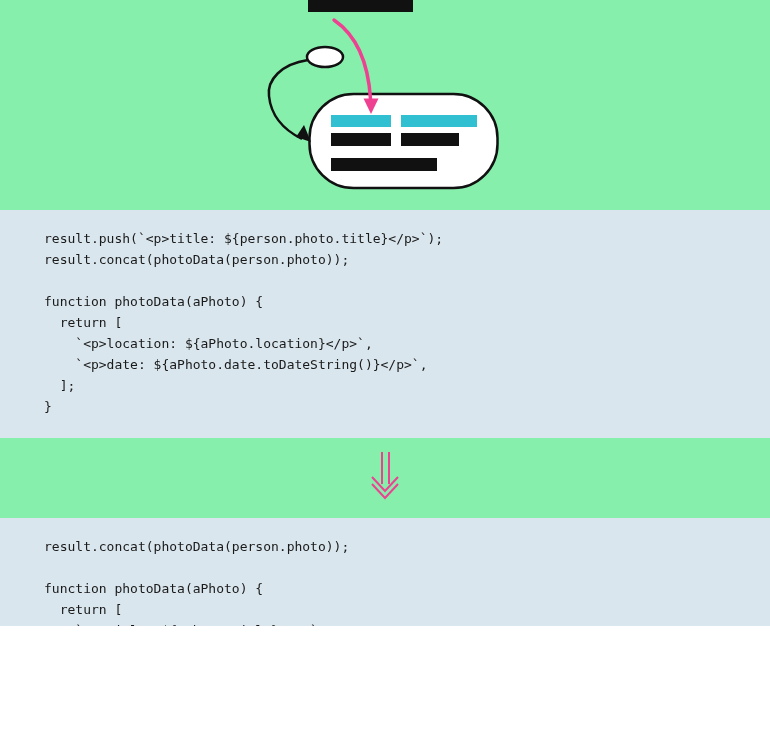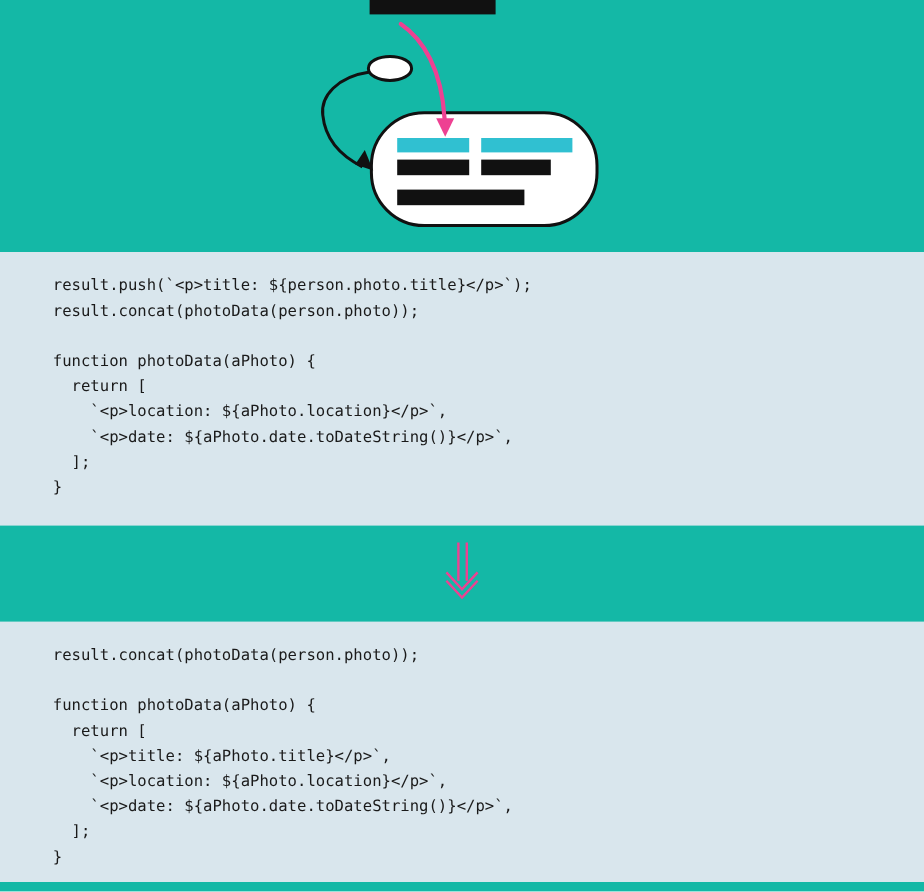--- a/index.html
+++ b/index.html
@@ -1,20 +1,20 @@
 <!DOCTYPE html>
 <html><head>
 <meta charset="utf-8">
 <style>
   html, body { margin: 0; padding: 0; background: #ffffff; }
   .page {
     position: relative;
     width: 770px;
-    height: 743px;
-    background: #14b8a6;
+    height: 626px;
+    background: #86efac;
     overflow: hidden;
     font-family: "DejaVu Sans", sans-serif;
     text-decoration: underline;
   }
   .diagram-svg {
     position: absolute;
     top: 0; left: 0;
   }
   .ink-stroke { fill: none; stroke: #111111; stroke-width: 2.5; }
   .ink-fill   { fill: #111111; }

